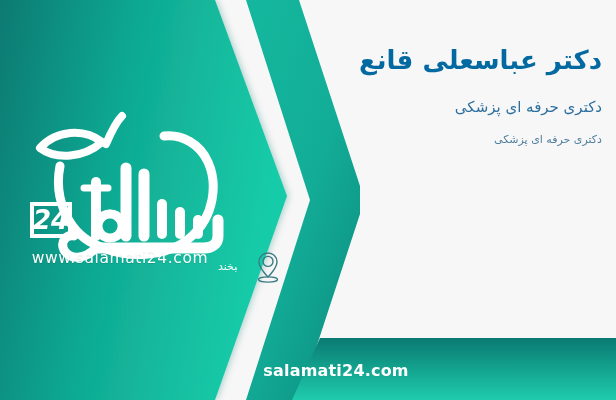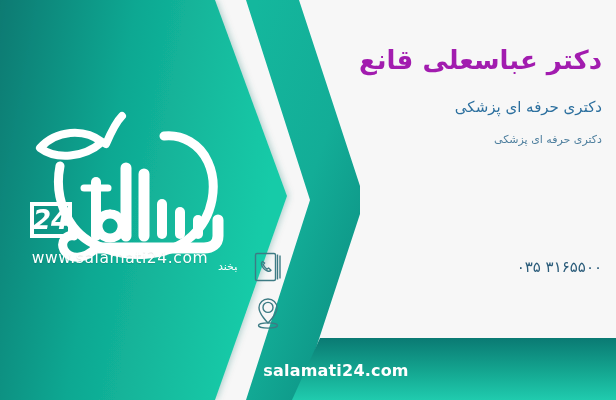--- a/index.html
+++ b/index.html
@@ -33,21 +33,21 @@
     text-shadow:0 1px 1px rgba(0,0,0,.12);
   }
 
   
   .right{
     position:absolute;right:14px;top:0;width:360px;height:400px;
     text-align:right;direction:rtl;
   }
   .doc-name{
     position:absolute;right:0;top:44px;width:100%;
-    font-size:26px;font-weight:bold;color:#a21caf;
+    font-size:26px;font-weight:bold;color:#0369a1;
     line-height:1.25;white-space:nowrap;
   }
   .doc-spec{
     position:absolute;right:0;top:98px;width:100%;
     font-size:15px;color:#2b6f9e;line-height:1.3;
   }
   .doc-spec-small{
     position:absolute;right:0;top:133px;width:100%;
     font-size:11px;color:#4e7f9e;line-height:1.3;
   }
@@ -163,34 +163,20 @@
   <div class="right">
 
     <div class="doc-name">دکتر عباسعلی  قانع</div>
 
     <div class="doc-spec">دکتری حرفه ای پزشکی</div>
 
     <div class="doc-spec-small">دکتری حرفه ای پزشکی</div>
 
     <div class="contact">
 
-      <div class="crow">
-        <span class="cicon">
-          <svg width="30" height="32" viewBox="0 0 30 32" fill="none" stroke="#3d7b84" stroke-width="1.4">
-            <rect x="2.5" y="2.5" width="20" height="27" rx="1.5"></rect>
-            <line x1="24.5" y1="3.5" x2="24.5" y2="28.5"></line>
-            <line x1="27" y1="4.5" x2="27" y2="27.5"></line>
-            <path d="M9.5,10.5 c0,0 -1.6,1.2 -0.9,3.4 c0.8,2.5 3.4,5.2 5.9,6.1
-                     c2.2,0.8 3.5,-0.8 3.5,-0.8 l-2.4,-2.2 l-1.6,1.1
-                     c0,0 -1.7,-1.1 -2.6,-2.4 c-0.9,-1.3 -1.1,-2.4 -1.1,-2.4
-                     l1.3,-1.3 Z" stroke-linejoin="round"></path>
-          </svg>
-        </span>
-        <span class="ctext phone">۳۱۶۵۵۰۰ ۰۳۵</span>
-      </div>
 
       <div class="crow">
         <span class="cicon">
           <svg width="30" height="34" viewBox="0 0 30 34" fill="none" stroke="#3d7b84" stroke-width="1.4">
             <path d="M15,3 c-5,0 -9,3.9 -9,8.7 c0,6.4 9,15.3 9,15.3
                      s9,-8.9 9,-15.3 C24,6.9 20,3 15,3 Z"></path>
             <circle cx="15" cy="11.4" r="5"></circle>
             <ellipse cx="15" cy="29.5" rx="9.5" ry="2.6"></ellipse>
           </svg>
         </span>

